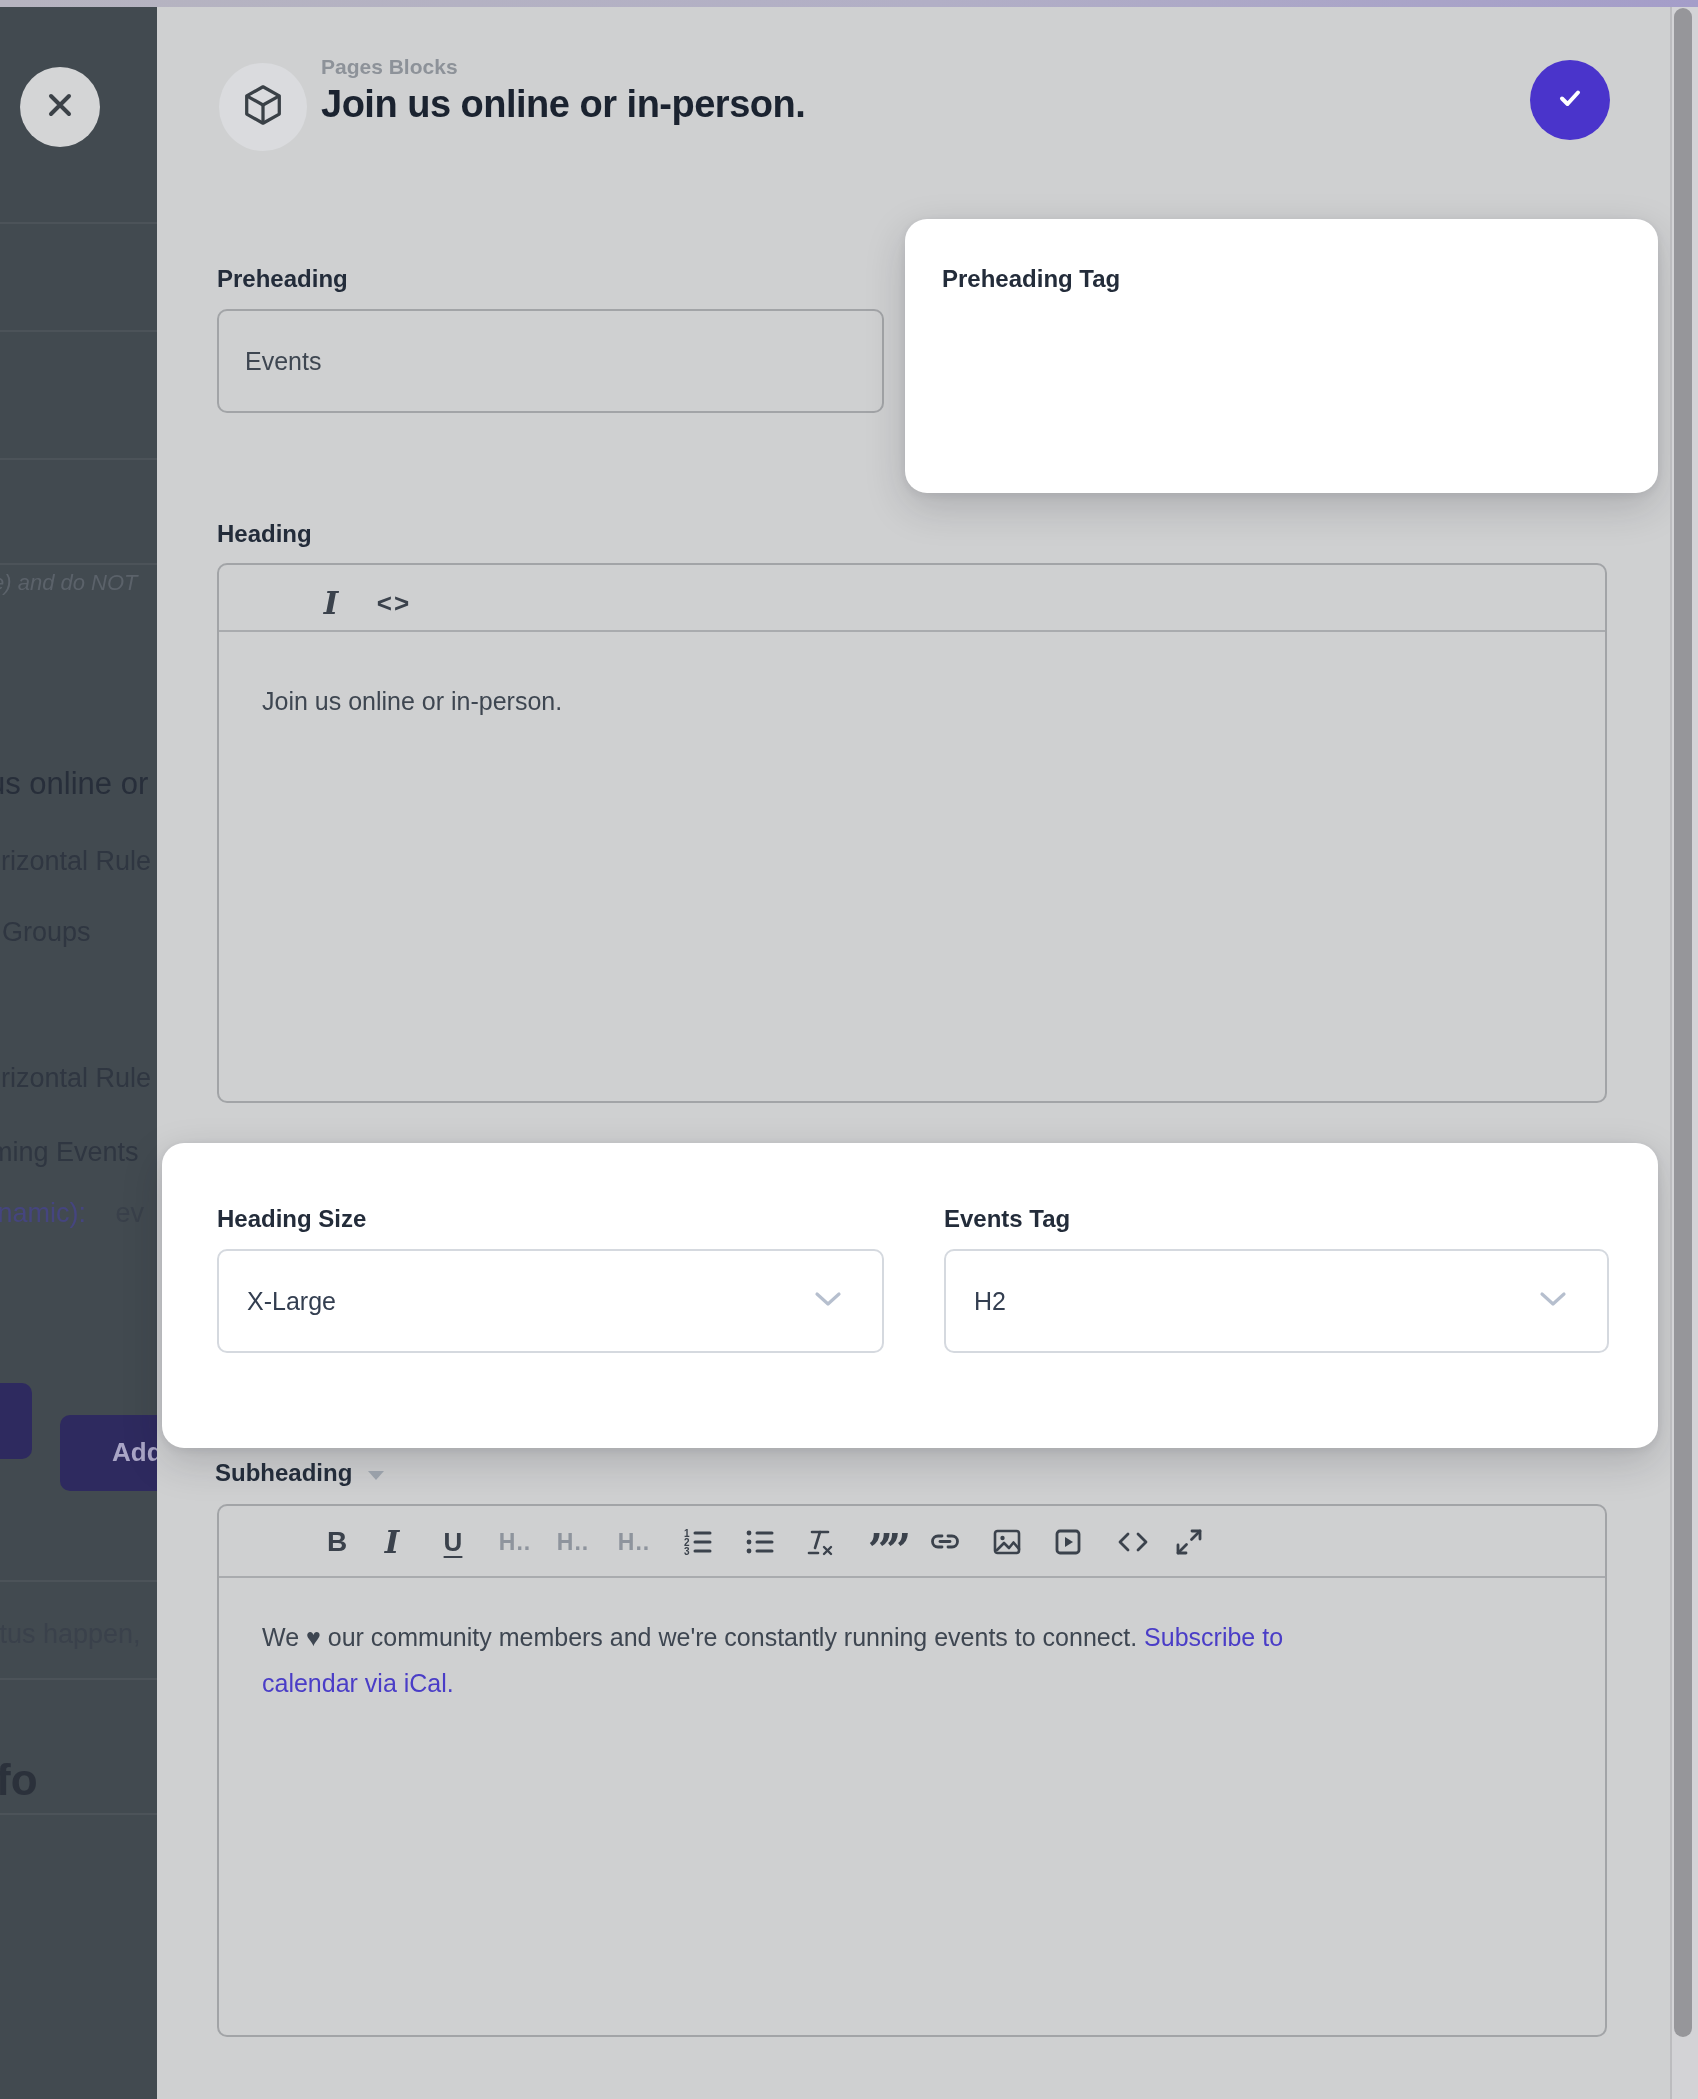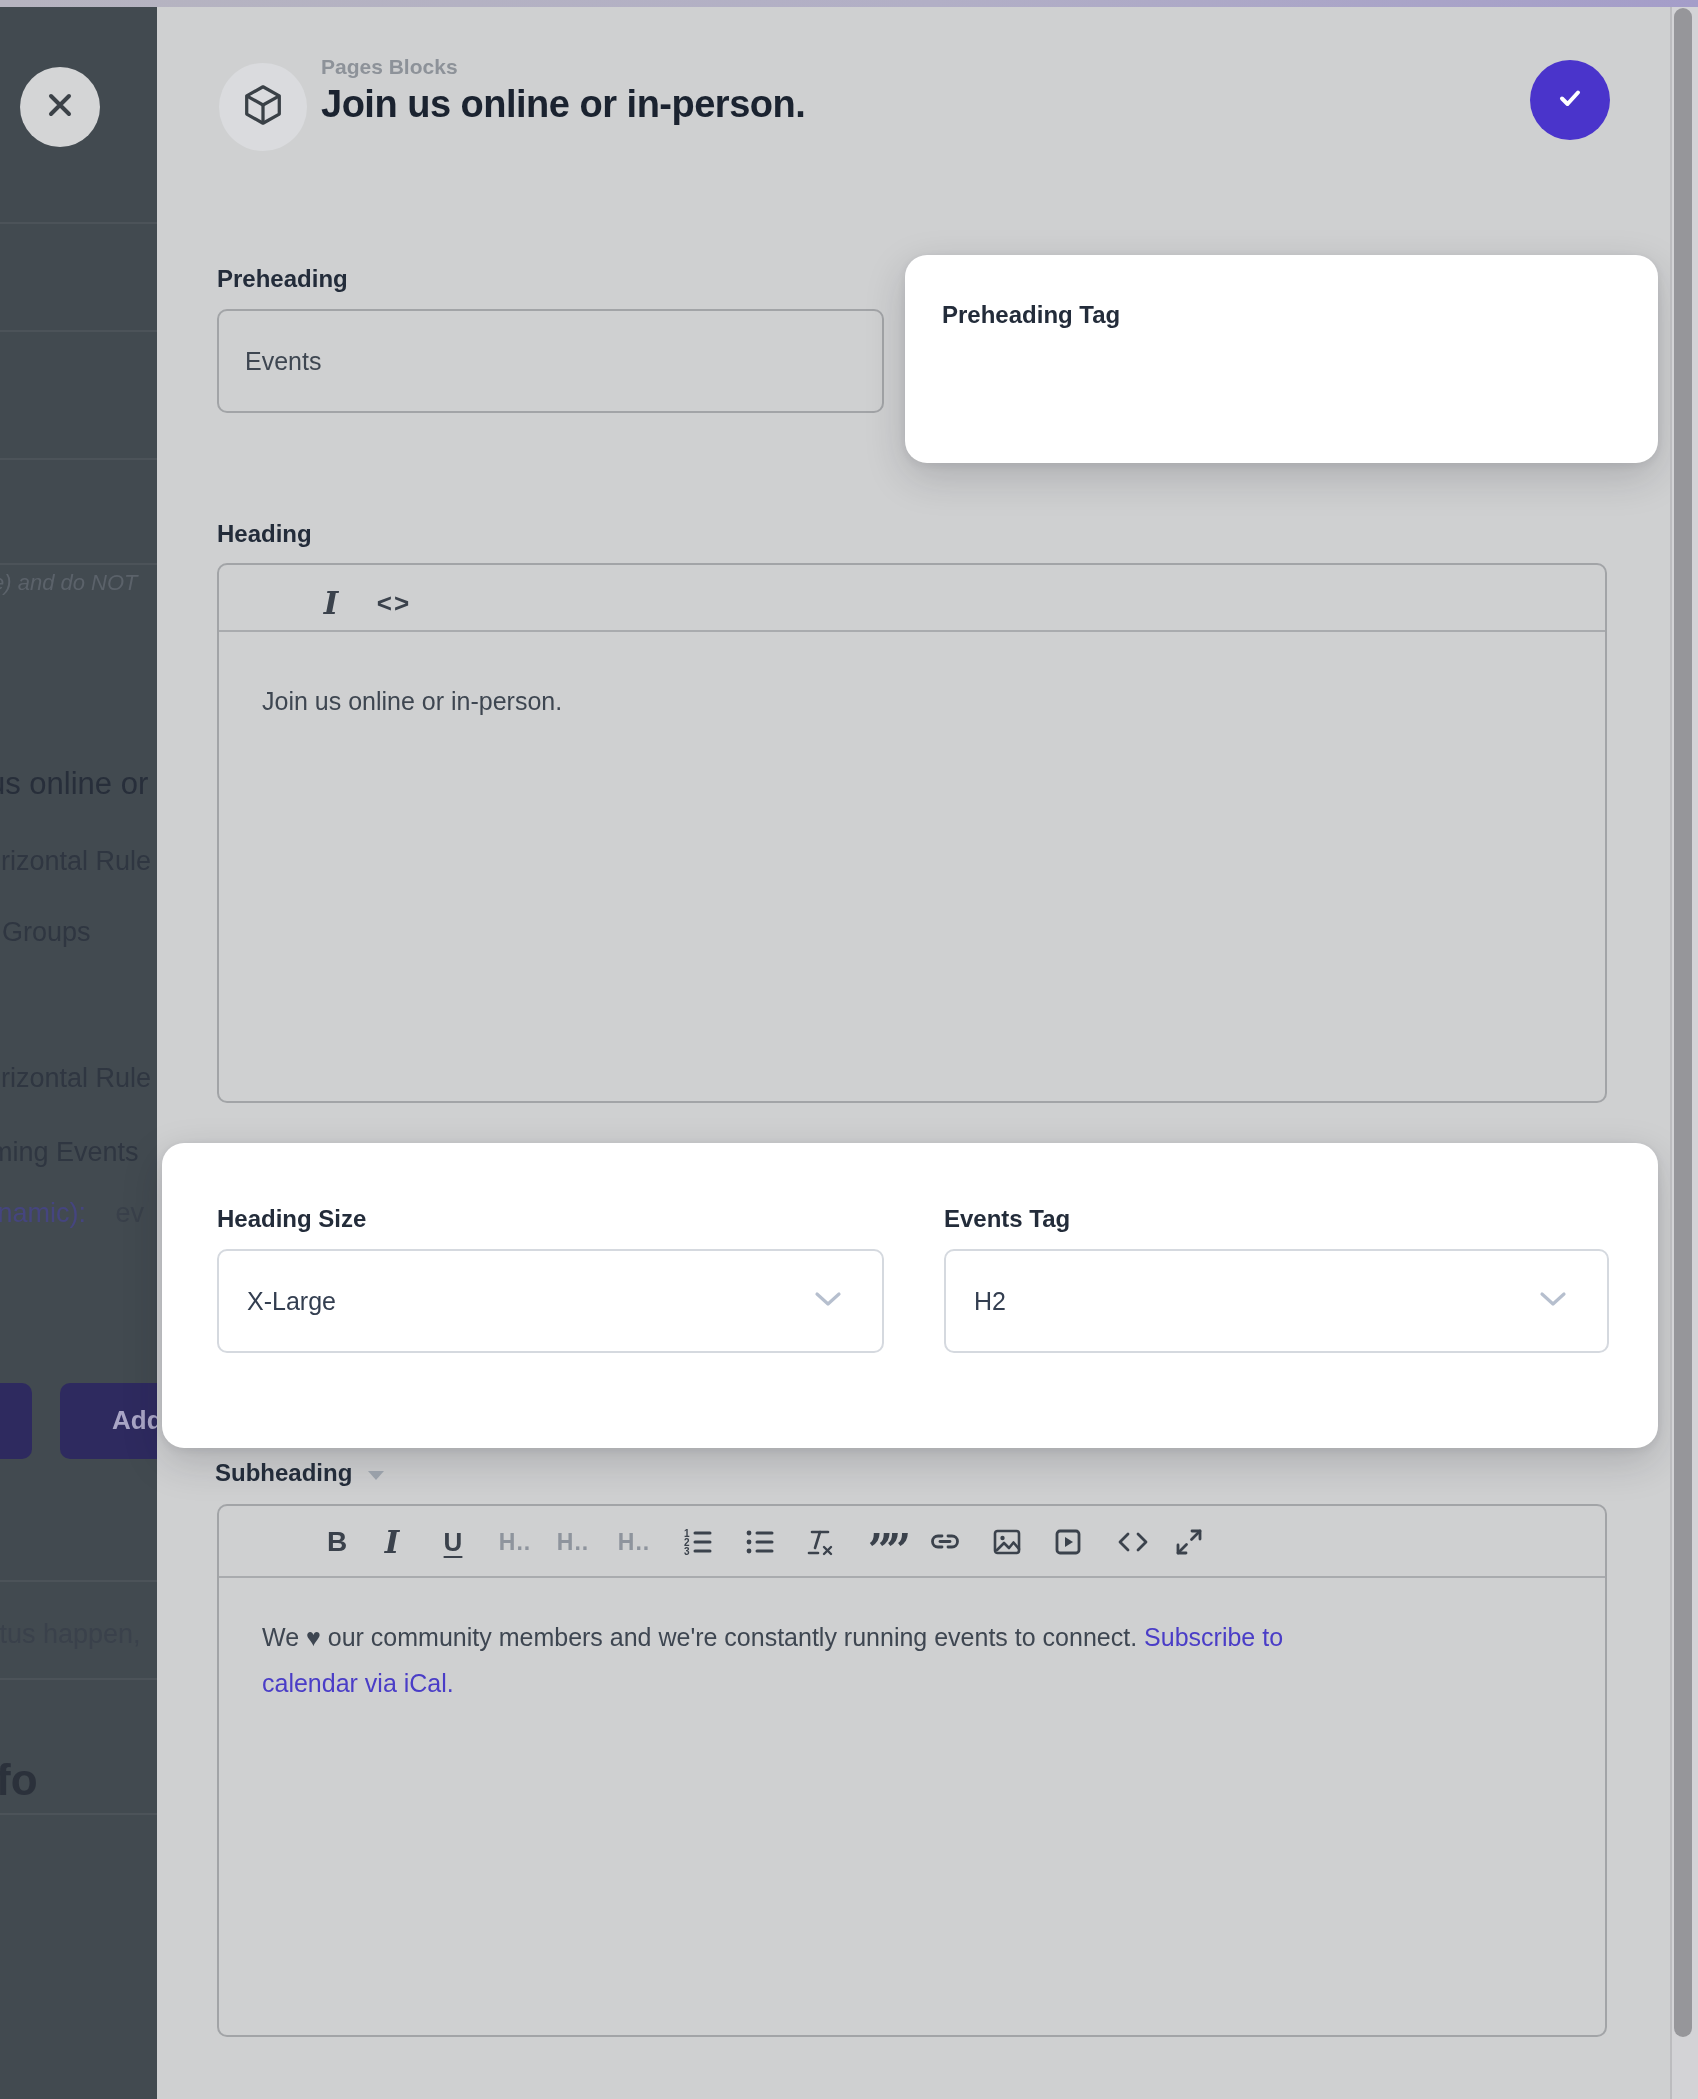--- a/index.html
+++ b/index.html
@@ -38,21 +38,21 @@
     background:#4a34cb;display:flex;align-items:center;justify-content:center;}
 
   .field-label{position:absolute;font-size:24px;font-weight:700;color:#232c3a;}
 
   .ginput{position:absolute;left:60px;top:302px;width:667px;height:104px;border-radius:10px;
     border:2px solid #a2a4a7;background:transparent;padding:0 0 0 26px;
     font-size:25px;color:#3e4651;outline:none;}
 
   .card{position:absolute;background:#ffffff;border-radius:22px;
     box-shadow:0 14px 40px rgba(20,22,35,.18),0 2px 8px rgba(20,22,35,.08);}
-  .card1{left:748px;top:212px;width:753px;height:208px;margin-top:36px;}
+  .card1{left:748px;top:212px;width:753px;height:274px;}
   .card2{left:5px;top:1136px;width:1496px;height:305px;}
 
   .select{position:absolute;height:104px;background:#fff;border:2px solid #d5d9df;border-radius:10px;
     display:flex;align-items:center;}
   .select .val{font-size:25px;color:#333e50;}
   .select .chev{position:absolute;right:40px;top:50%;transform:translateY(-50%);}
 
   .editor{position:absolute;left:60px;border:2px solid #a2a4a7;border-radius:10px;background:transparent;}
   .editor .tbar{position:absolute;left:0;top:0;width:100%;border-bottom:2px solid #a9abae;}
   .tb-item{position:absolute;width:36px;height:36px;display:flex;align-items:center;justify-content:center;color:#3b424c;}
@@ -100,21 +100,21 @@
     <div class="bp-text bp-big" style="left:-12px;top:759px">us online or i</div>
     <div class="bp-text bp-item" style="left:-14px;top:839px">orizontal Rule</div>
     <div class="bp-text bp-item" style="left:2px;top:910px">Groups</div>
     <div class="bp-text bp-item" style="left:-14px;top:1056px">orizontal Rule</div>
     <div class="bp-text bp-item" style="left:-10px;top:1130px">ming Events</div>
     <div class="bp-text bp-item" style="left:-16px;top:1191px">
       <span class="bp-purple">ynamic):</span>
       <span class="bp-dark" style="margin-left:22px">ev</span>
     </div>
     <div class="bp-btn" style="left:-30px;top:1376px;width:62px"></div>
-    <div class="bp-btn" style="left:60px;top:1376px;width:130px">
+    <div class="bp-btn" style="left:60px;top:1408px;width:130px">
       <span class="bp-btn-label">Add</span>
     </div>
     <div class="bp-text bp-dim" style="left:-14px;top:1612px">ctus happen,</div>
     <div class="bp-text bp-bigbold" style="left:-4px;top:1748px">fo</div>
   </div>
 
   <div class="panel">
 
     <div class="badge">
       <span>

